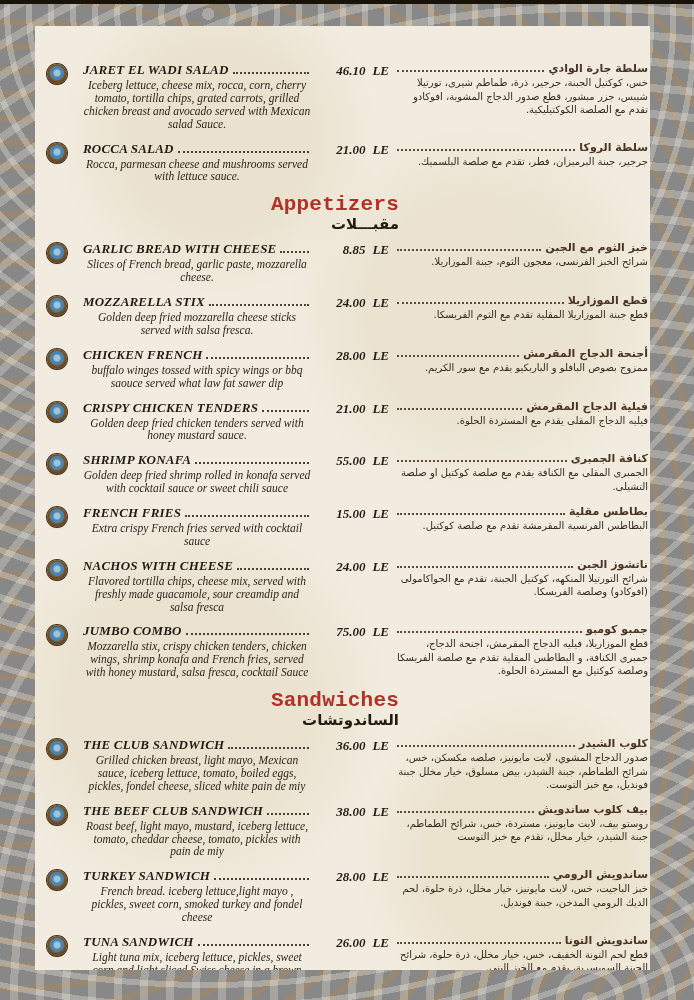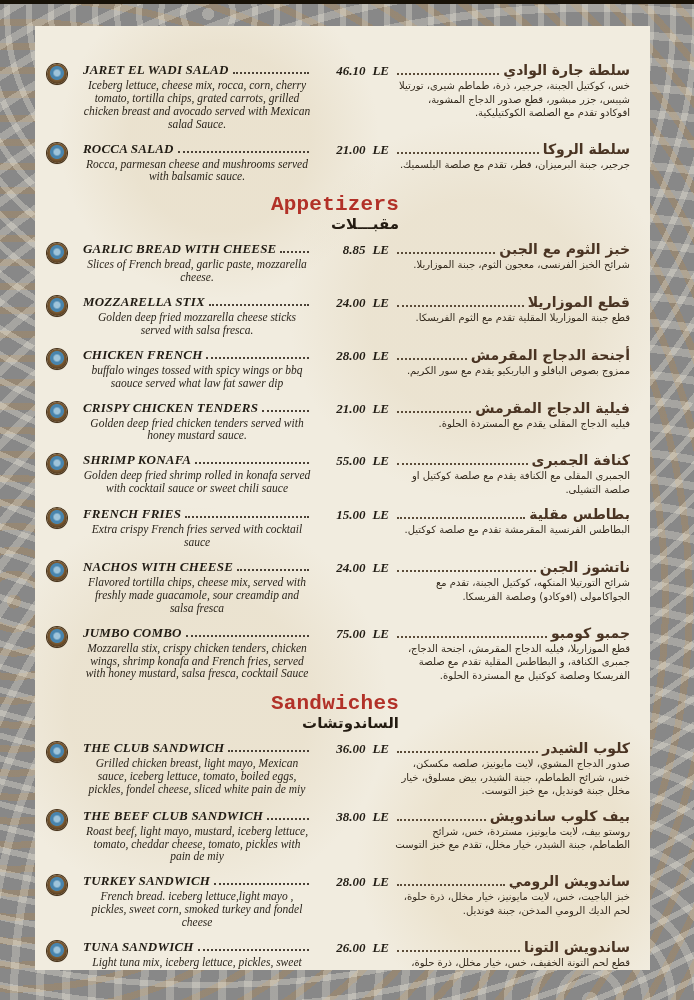--- a/index.html
+++ b/index.html
@@ -27,21 +27,21 @@
     pointer-events:none;
   }
   .content {
     position:absolute; left:35px; top:22px; right:44px; bottom:30px;
     background:
       radial-gradient(circle at 30% 12%, rgba(199,173,122,.16) 0 90px, rgba(199,173,122,0) 160px),
       radial-gradient(circle at 72% 30%, rgba(199,173,122,.14) 0 110px, rgba(199,173,122,0) 190px),
       radial-gradient(circle at 25% 72%, rgba(199,173,122,.15) 0 120px, rgba(199,173,122,0) 200px),
       radial-gradient(circle at 80% 88%, rgba(214,190,140,.20) 0 100px, rgba(214,190,140,0) 170px),
       #f1ecdf;
-    padding:36px 20px 8px 12px; box-sizing:border-box; overflow:hidden;
+    padding:36px 2px 8px 12px; box-sizing:border-box; overflow:hidden;
   }
   .item {
     display:grid; grid-template-columns:30px 228px 72px 1fr;
     column-gap:6px; margin-bottom:10px; align-items:start;
   }
   .badge { padding-top:2px; }
   .badge-ring {
     display:block; width:20px; height:20px; border-radius:50%;
     background: radial-gradient(circle at 50% 45%, #9fc4da 0 18%, #4884ad 30% 44%, #7a5a33 50%, #593e20 72%, #8a6a3e 100%);
     box-shadow:0 0 0 1px #46321a, 0 1px 1px rgba(60,40,10,.5);
@@ -51,21 +51,21 @@
     font-style:italic; font-weight:700; font-size:13px; color:#211c14;
     letter-spacing:.2px; white-space:nowrap;
   }
   .leader { flex:1 1 auto; border-bottom:2px dotted #4a4136; margin:0 2px 3px 4px; min-width:8px; }
   .desc-en {
     font-style:italic; font-size:11.5px; line-height:1.12; color:#2b251c; margin-top:1px;text-align:center;
   }
   .price { font-style:italic; font-weight:700; font-size:13px; color:#211c14; text-align:right; white-space:nowrap; padding-top:1px; }
   .pcur { margin-left:7px; }
   .ar-col { font-family:"DejaVu Sans", sans-serif; }
-  .name-ar { font-weight:700; font-size:14px; color:#4a3423; white-space:nowrap; }
+  .name-ar { font-weight:700; font-size:11px; color:#4a3423; white-space:nowrap; }
   .leader-ar { border-bottom-color:#5a4b38; margin:0 4px 3px 2px; }
   .desc-ar { font-size:10px; line-height:1.35; color:#33291c; text-align:right; margin-top:1px; }
   .section-header { margin:4px 0 8px; text-align:right; width:352px; }
   .sh-en { font-family:Liberation Mono, monospace; font-weight:700; font-size:21px; color:#b23128; letter-spacing:.2px; }
   .sh-ar { font-family:"DejaVu Sans", sans-serif; font-weight:700; font-size:15px; color:#241c12; margin-top:-1px; }
 </style>
 </head>
 <body>
 
 <div class="page">
@@ -92,21 +92,21 @@
       </div>
       <div class="item">
         <div class="badge">
           <span class="badge-ring"></span>
         </div>
         <div class="en-col">
           <div class="name-row">
             <span class="name-en">ROCCA SALAD</span>
             <span class="leader"></span>
           </div>
-          <div class="desc-en">Rocca, parmesan cheese and mushrooms served with balsamic sauce.</div>
+          <div class="desc-en">Rocca, parmesan cheese and mushrooms served with lettuce sauce.</div>
         </div>
         <div class="price"><span class="pnum">21.00</span><span class="pcur">LE</span></div>
         <div class="ar-col" dir="rtl">
           <div class="name-row">
             <span class="name-ar">سلطة الروكا</span>
             <span class="leader leader-ar"></span>
           </div>
           <div class="desc-ar">جرجير، جبنة البرميزان، فطر، تقدم مع صلصة البلسميك.</div>
         </div>
       </div>

